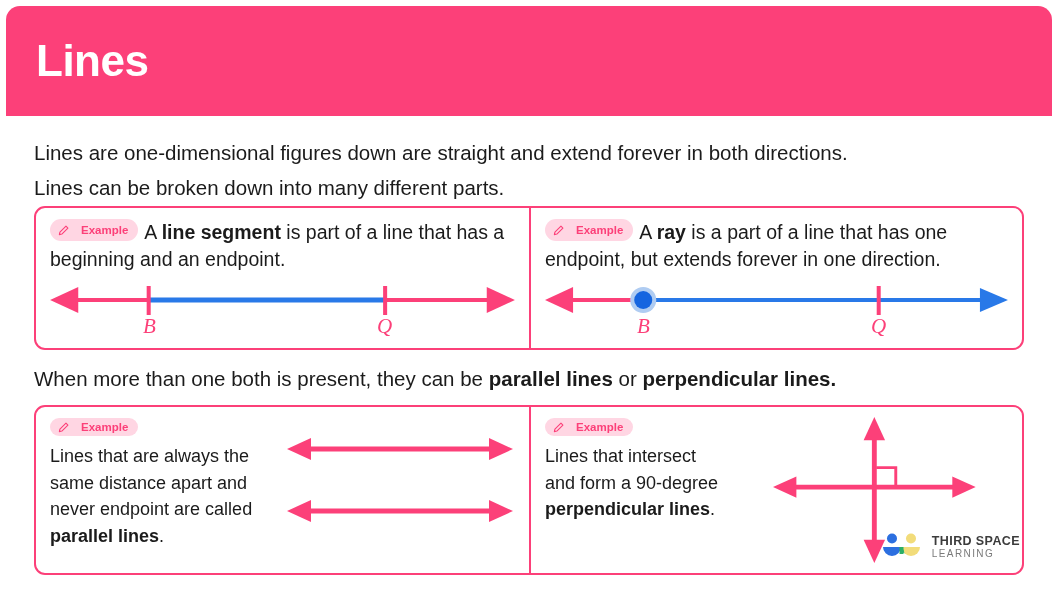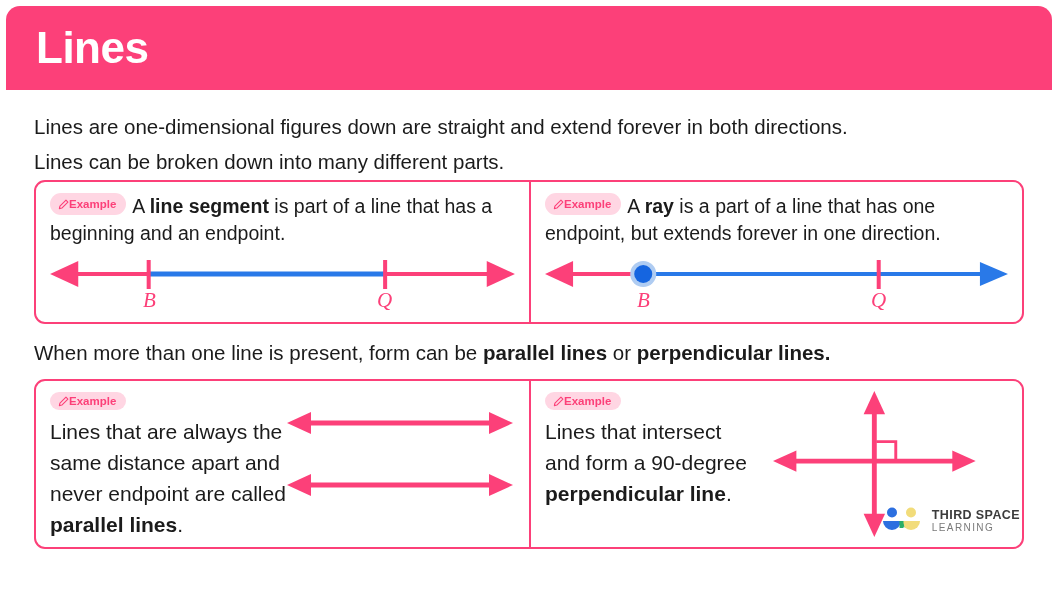--- a/index.html
+++ b/index.html
@@ -21,21 +21,21 @@
     width: 1046px;
     height: 587px;
     background: #ffffff;
     border-radius: 14px;
     overflow: hidden;
     box-sizing: border-box;
   }
 
   
   .header {
-    height: 84px;
+    height: 110px;
     background: #FC4079;
     display: flex;
     align-items: center;
     padding-left: 30px;
     box-sizing: border-box;
   }
   .header-title {
     color: #ffffff;
     font-size: 44px;
     font-weight: bold;
@@ -84,21 +84,21 @@
     padding: 11px 14px 8px 14px;
   }
   .panel.right-panel {
     border-left: 2px solid #FC4079;
   }
 
   
   .badge {
     display: inline-flex;
     align-items: center;
-    gap: 0;
+    gap: 12px;
     background: #FFD6E3;
     color: #FC4079;
     border-radius: 999px;
     padding: 3px 10px 3px 8px;
     font-size: 11.5px;
     font-weight: bold;
     vertical-align: 3px;
     margin-right: 6px;
     white-space: nowrap;
   }
@@ -107,21 +107,21 @@
   .panel-text {
     font-size: 19.5px;
     color: #1b1b1b;
     line-height: 1.42;
   }
   .panel-text .b { font-weight: bold; }
 
   
   .panel-block .badge { margin-bottom: 7px; }
   .panel-block .blocktext {
-    font-size: 21px;
+    font-size: 18px;
     color: #1b1b1b;
     line-height: 1.47;
     max-width: 270px;
   }
   .panel-block .blocktext .b { font-weight: bold; }
 
   
   .fig-line {
     position: absolute;
     left: 0;
@@ -255,21 +255,21 @@
           </svg>
           <svg style="position:absolute;left:0;top:0;" width="100%" height="62" viewBox="0 0 490 62">
             <text class="label-letter" x="112" y="55" text-anchor="middle">B</text>
             <text class="label-letter" x="347" y="55" text-anchor="middle">Q</text>
           </svg>
         </div>
       </div>
     </div>
 
     <div class="mid-text">
-      <span>When more than one line is present, form can be </span><span class="b">parallel lines</span><span> or </span><span class="b">perpendicular lines.</span>
+      <span>When more than one both is present, they can be </span><span class="b">parallel lines</span><span> or </span><span class="b">perpendicular lines.</span>
     </div>
 
     <div class="panel-row row2">
 
       <div class="panel panel-block">
         <span class="badge">
           <svg width="11" height="11" viewBox="0 0 16 16">
             <path d="M11.6 1.6 L14.4 4.4 L5.6 13.2 L2 14 L2.8 10.4 Z" fill="none" stroke="#FC4079" stroke-width="1.6" stroke-linejoin="round"></path>
           </svg>
           <span>Example</span>
@@ -298,21 +298,21 @@
       <div class="panel panel-block right-panel">
         <span class="badge">
           <svg width="11" height="11" viewBox="0 0 16 16">
             <path d="M11.6 1.6 L14.4 4.4 L5.6 13.2 L2 14 L2.8 10.4 Z" fill="none" stroke="#FC4079" stroke-width="1.6" stroke-linejoin="round"></path>
           </svg>
           <span>Example</span>
         </span>
         <div class="blocktext">
           <div>Lines that intersect</div>
           <div>and form a 90-degree</div>
-          <div><span class="b">perpendicular line</span><span>.</span></div>
+          <div><span class="b">perpendicular lines</span><span>.</span></div>
         </div>
 
         <div class="fig-right">
           <svg width="100%" height="100%" viewBox="0 0 250 156">
 
             <line x1="28" y1="74" x2="196" y2="74" stroke="#FC4079" stroke-width="5"></line>
             <polygon points="8,74 32,63 32,85" fill="#FC4079"></polygon>
             <polygon points="216,74 192,63 192,85" fill="#FC4079"></polygon>
 
             <line x1="112" y1="22" x2="112" y2="134" stroke="#FC4079" stroke-width="5"></line>

